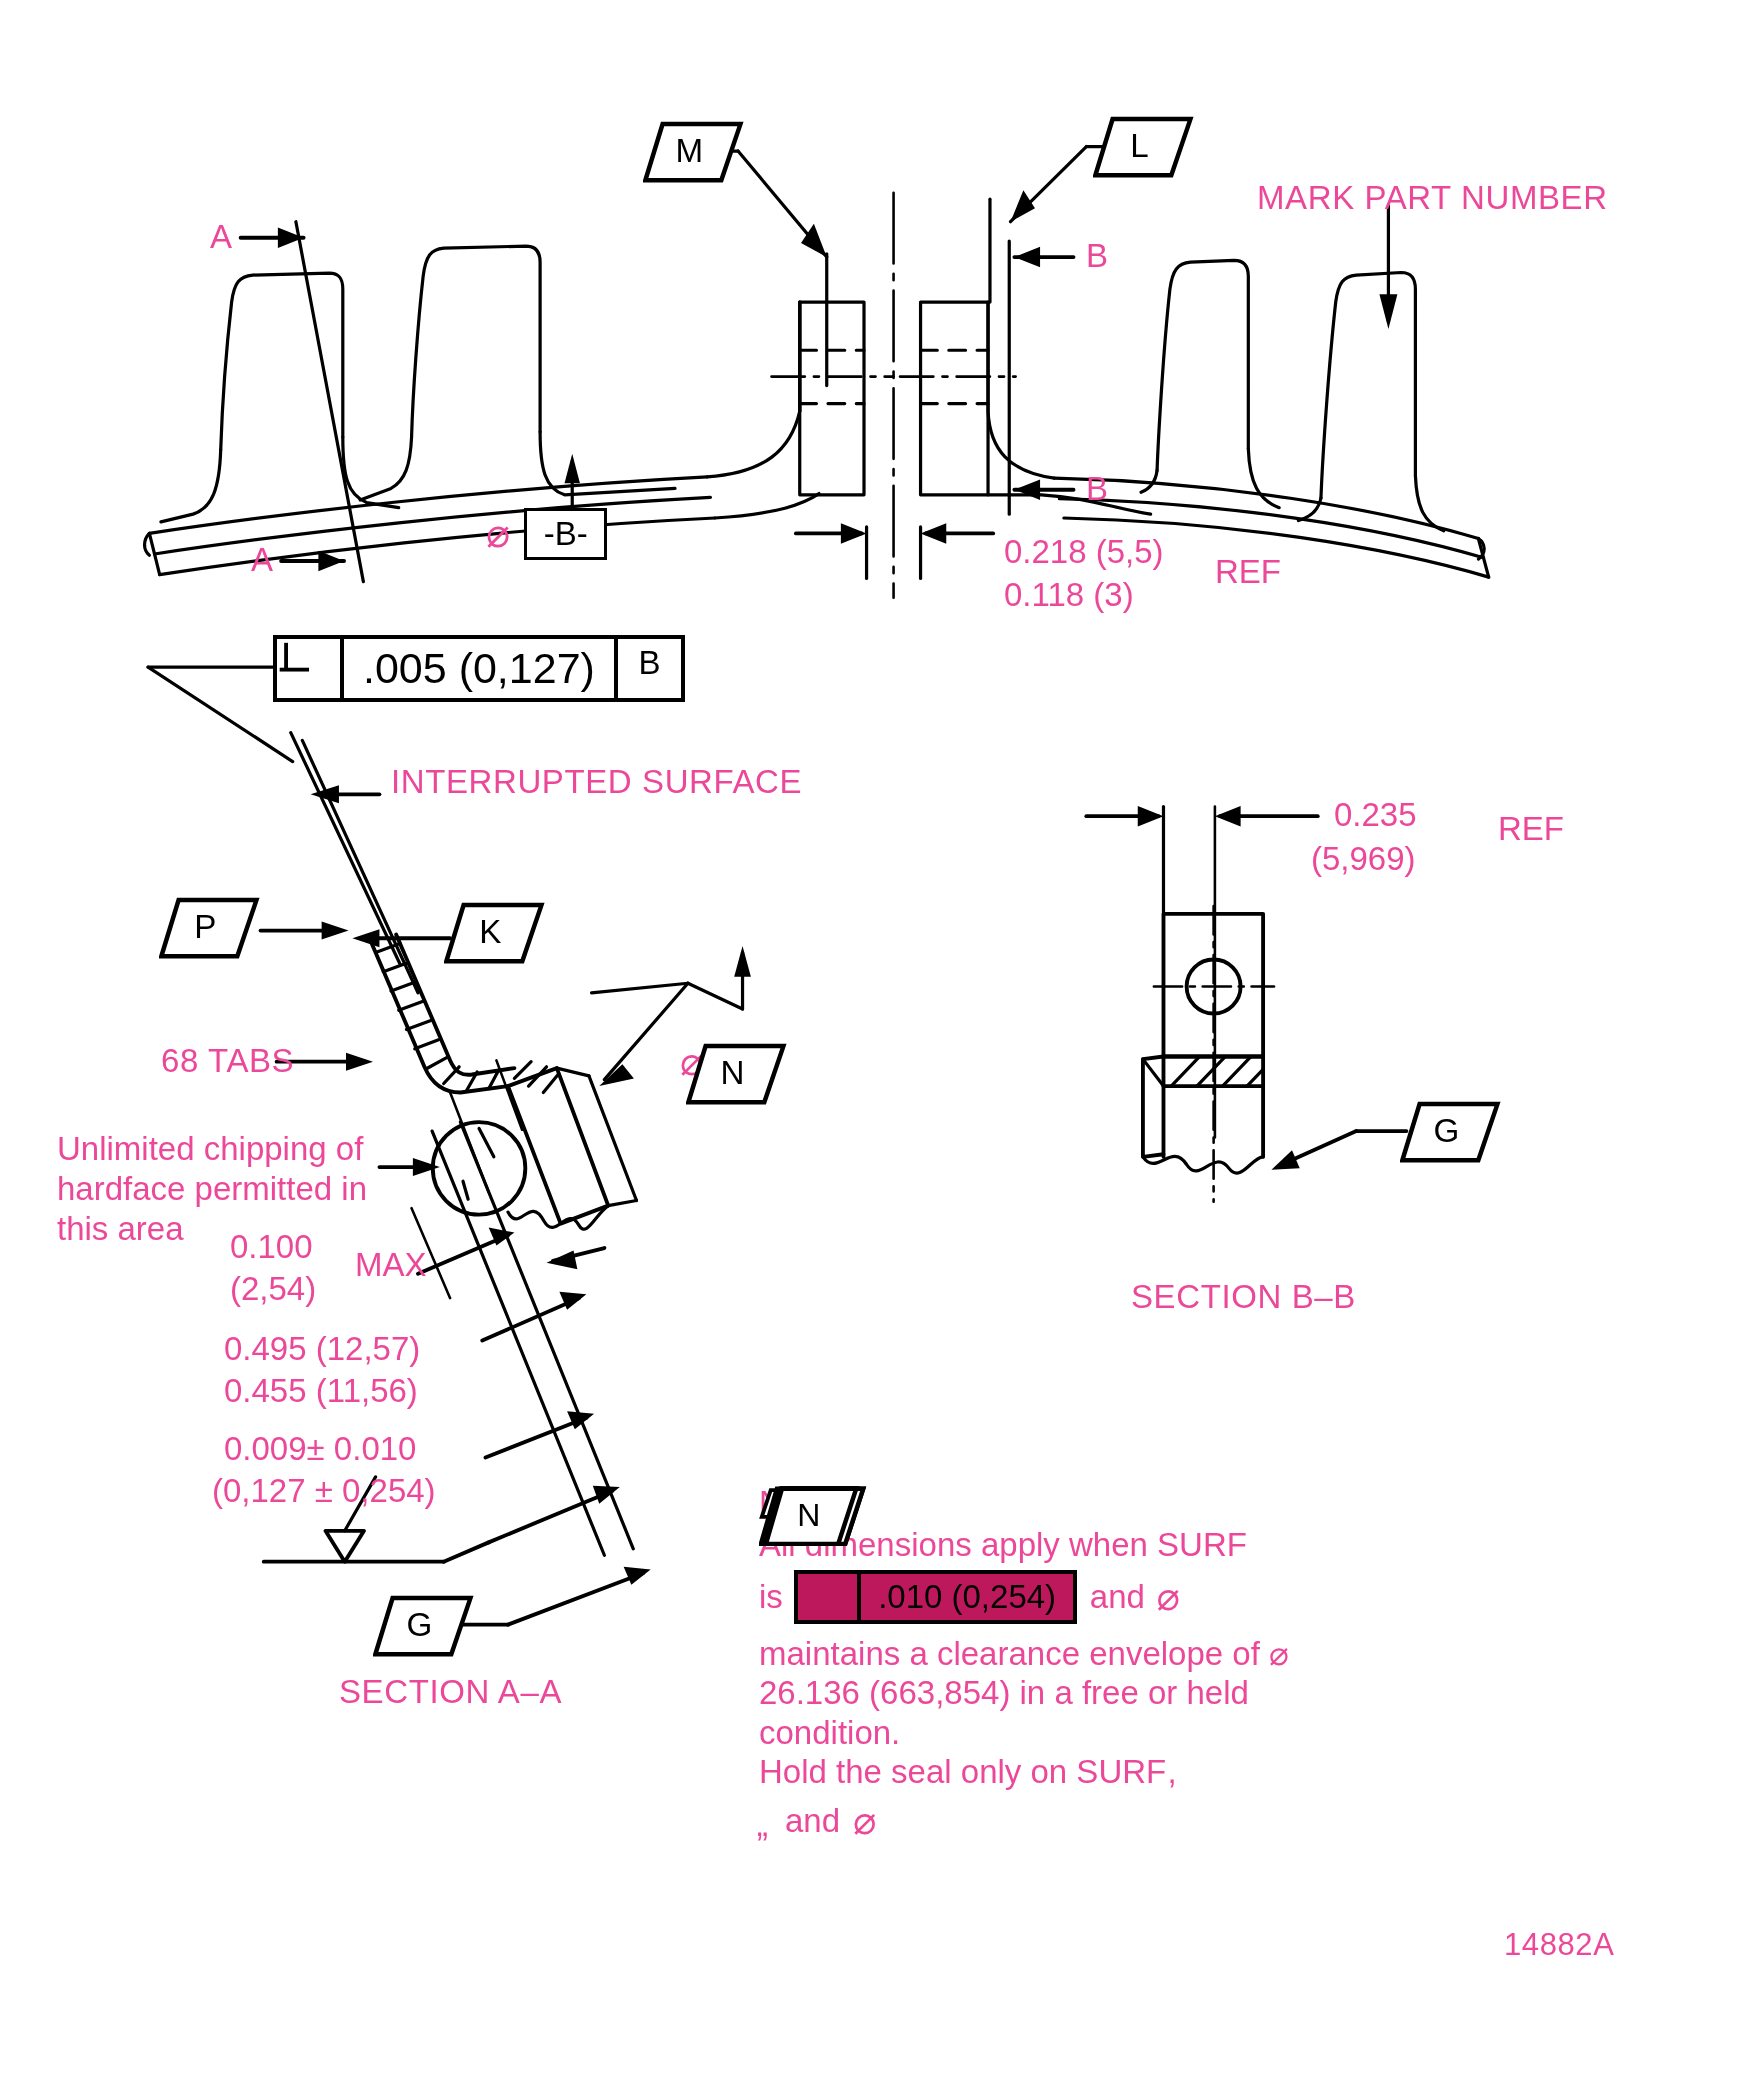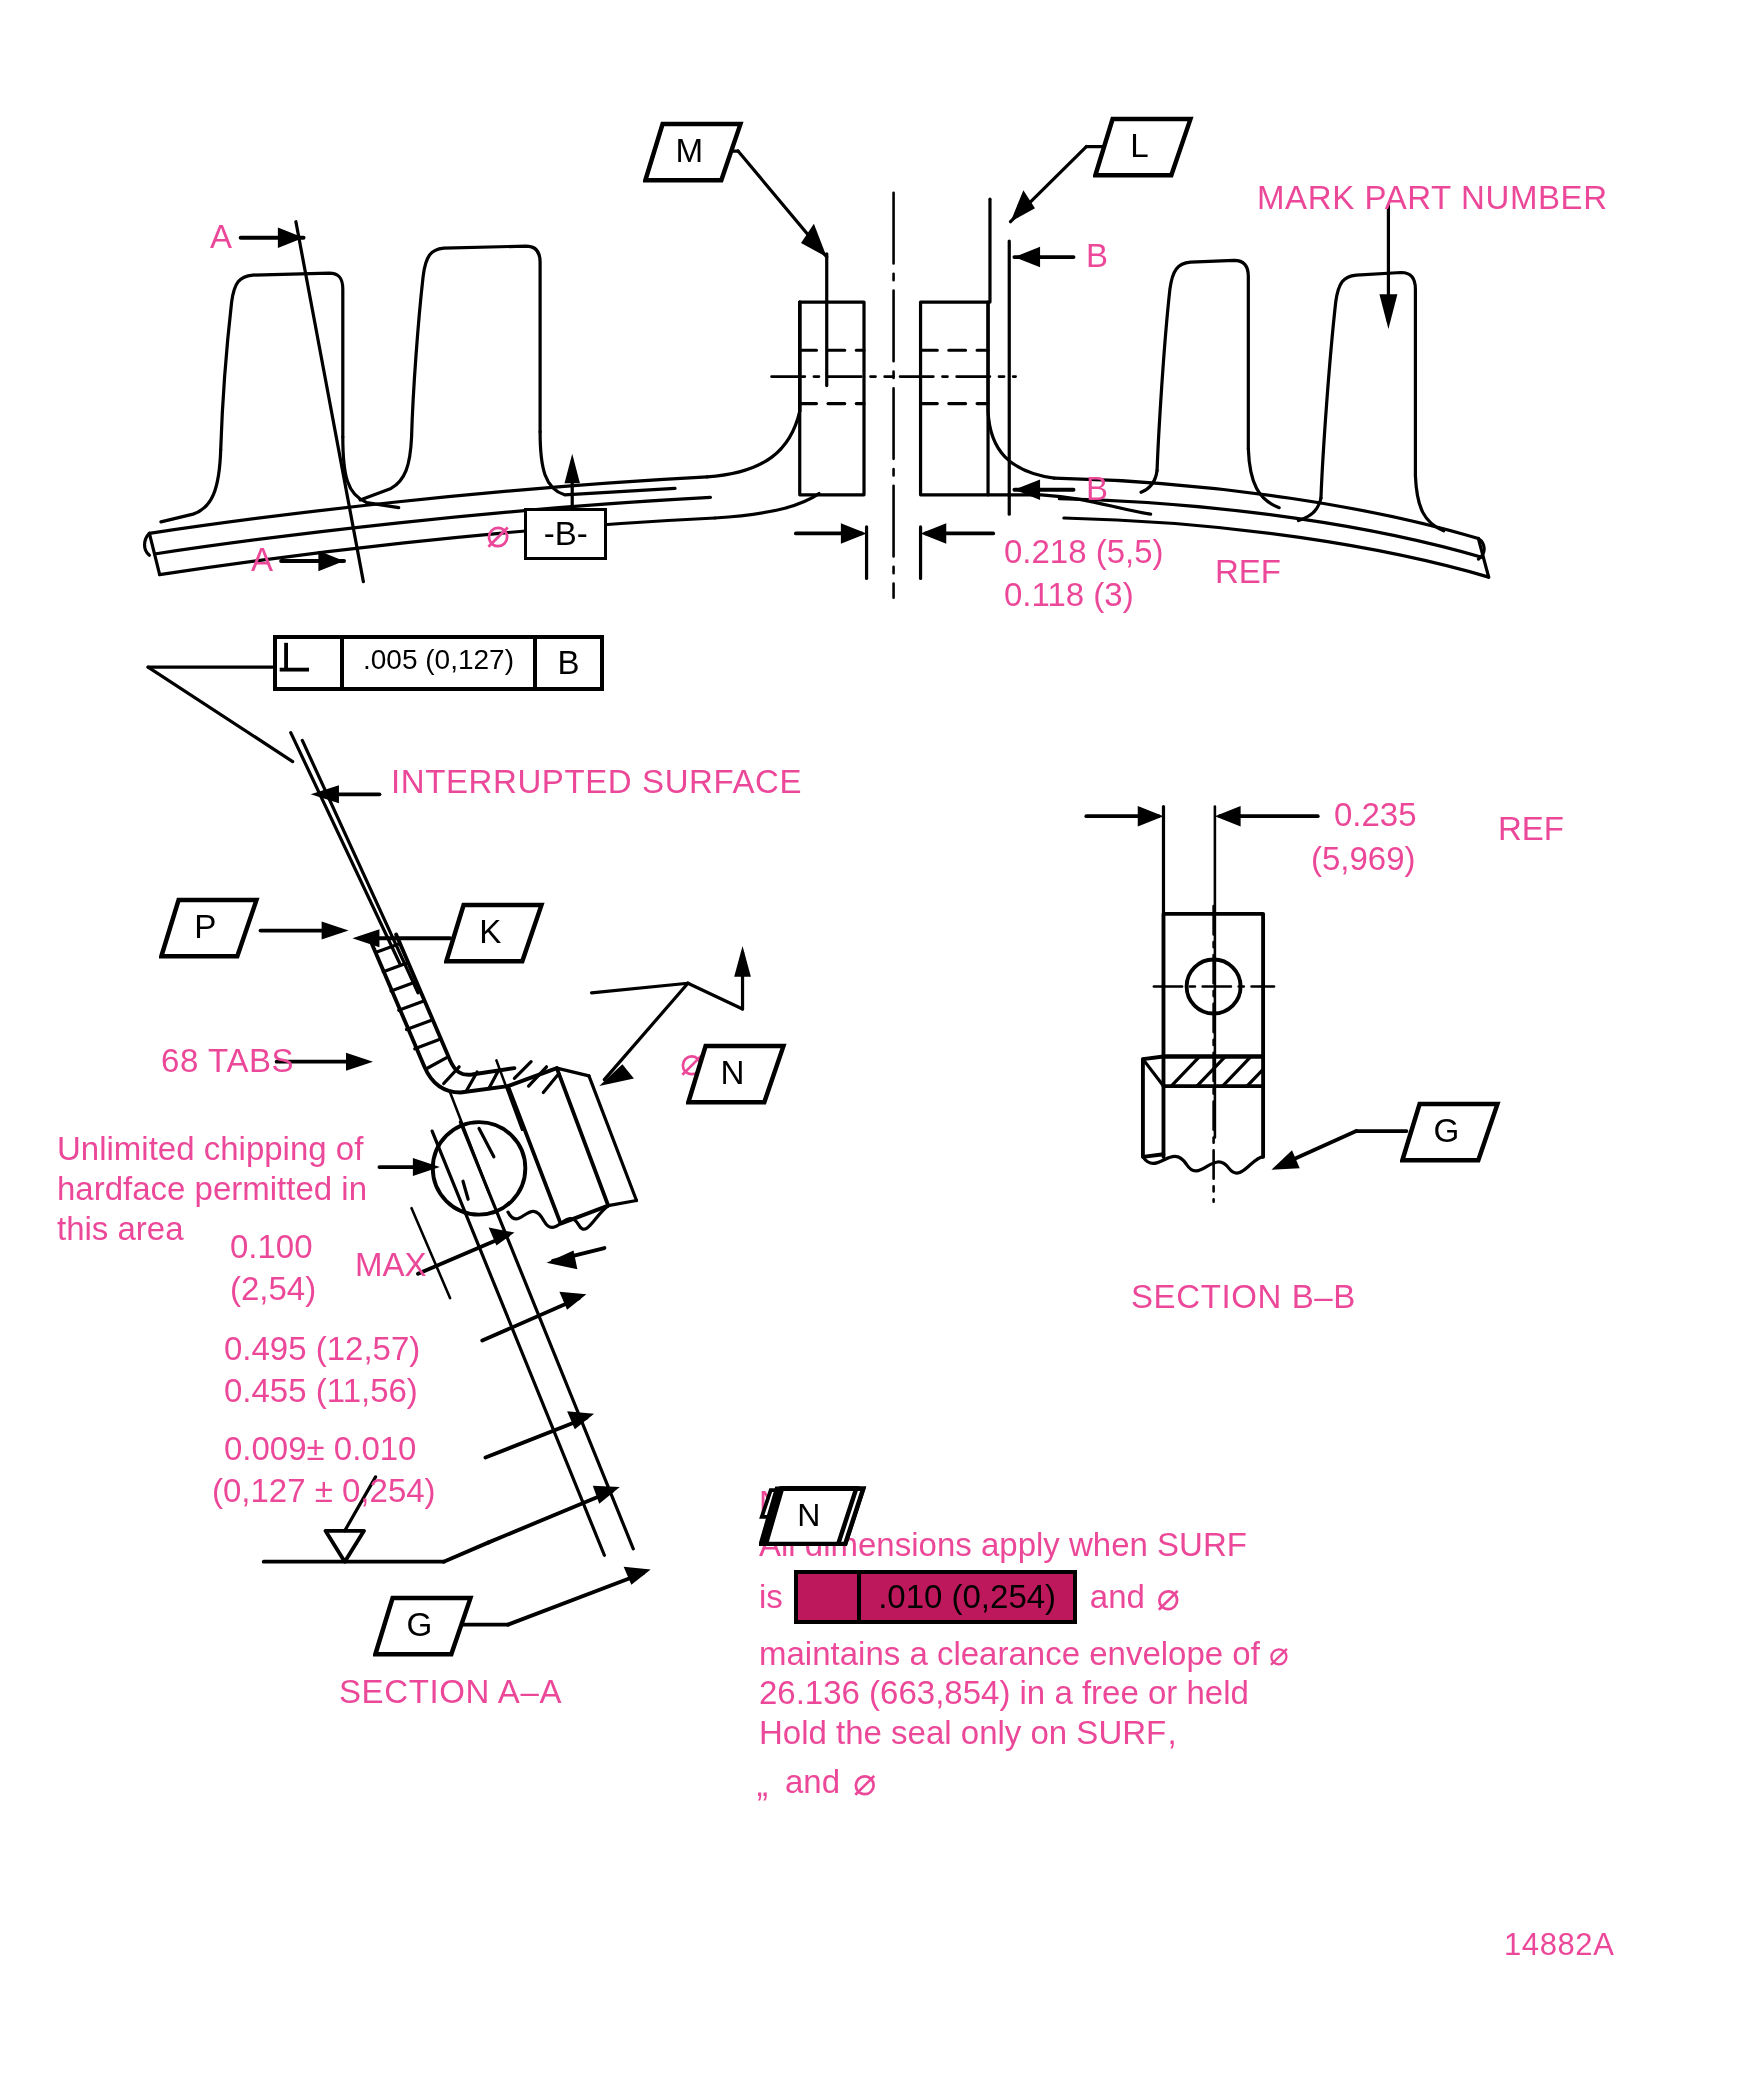--- a/index.html
+++ b/index.html
@@ -282,21 +282,21 @@
     <span style="display:inline-block;border:3.9px solid #000;padding:3.9px 16.7px;font-size:33px;background:#fff;">-B-</span>
   </div>
 
   <div style="position:absolute;left:273px;top:635px;display:flex;border:4.5px solid #000;background:#fff;">
     <div style="display:flex;align-items:center;justify-content:center;width:63px;border-right:4.5px solid #000;">
       <svg width="36" height="37" viewBox="0 0 56 58">
         <line x1="14" y1="6" x2="14" y2="48" stroke="#000" stroke-width="6"></line>
         <line x1="4" y1="48" x2="50" y2="48" stroke="#000" stroke-width="6"></line>
       </svg>
     </div>
-    <div style="padding:5.1px 19px;font-size:28px;border-right:4.5px solid #000;">.005 (0,127)</div>
+    <div style="padding:5.1px 19px;font-size:43px;border-right:4.5px solid #000;">.005 (0,127)</div>
     <div style="padding:5.1px 20.6px;font-size:33px;">B</div>
   </div>
 
   <div class="lbl h1" style="left:210px;top:219px;">A</div>
   <div class="lbl h1" style="left:251px;top:542px;">A</div>
   <div class="lbl h1" style="left:1086px;top:238px;">B</div>
   <div class="lbl h1" style="left:1086px;top:471px;">B</div>
 
   <div class="lbl h1" style="left:1257px;top:180px;letter-spacing:0.6px;">MARK PART NUMBER</div>
 
@@ -355,20 +355,21 @@
       <span class="lbl h1" style="position:static;margin-left:13px;">and</span>
       <span class="lbl" style="position:static;font-size:39px;margin-left:11.6px;">⌀</span>
       <svg style="margin-left:6.4px;" width="96" height="64" viewBox="0 0 150 100">
         <polygon points="28,6 144,6 116,92 3,92" fill="#fff" stroke="#000" stroke-width="7"></polygon>
         <text x="70" y="64" font-family="Liberation Sans, sans-serif" font-size="50" fill="#000" text-anchor="middle">N</text>
       </svg>
     </div>
 
     <div class="lbl h1" style="position:static;margin-top:11.6px;text-align:center;">maintains a clearance envelope of ⌀</div>
     <div class="lbl h1" style="position:static;margin-top:3.9px;">26.136 (663,854) in a free or held</div>
+    <div class="lbl h1" style="position:static;margin-top:3.9px;">condition.</div>
 
     <div style="display:flex;align-items:center;margin-top:3.9px;">
       <span class="lbl h1" style="position:static;">Hold the seal only on SURF</span>
       <svg style="margin-left:11.6px;" width="96" height="64" viewBox="0 0 150 100">
         <polygon points="28,6 144,6 116,92 3,92" fill="#fff" stroke="#000" stroke-width="7"></polygon>
         <text x="70" y="64" font-family="Liberation Sans, sans-serif" font-size="50" fill="#000" text-anchor="middle">L</text>
       </svg>
       <span class="lbl h1" style="position:static;align-self:flex-end;margin-left:1.3px;">,</span>
     </div>
 

